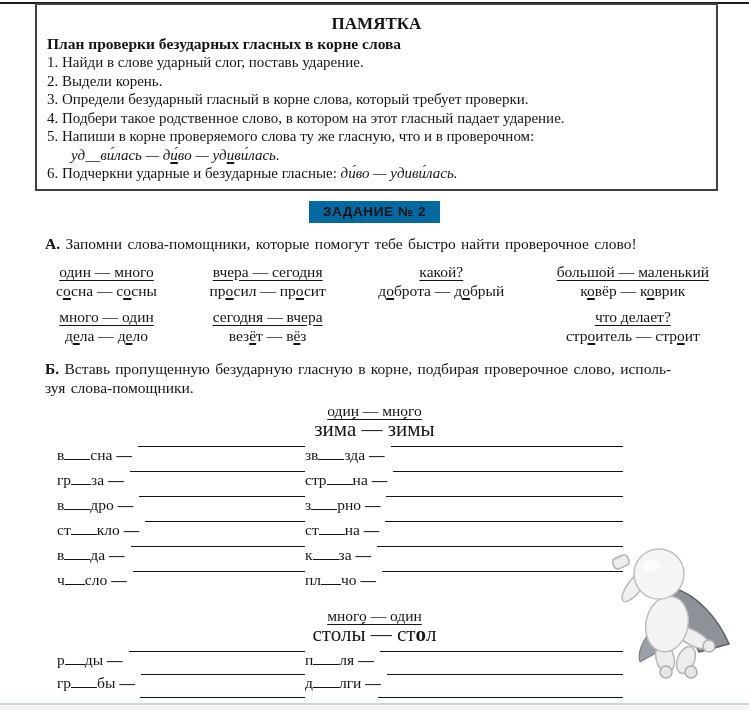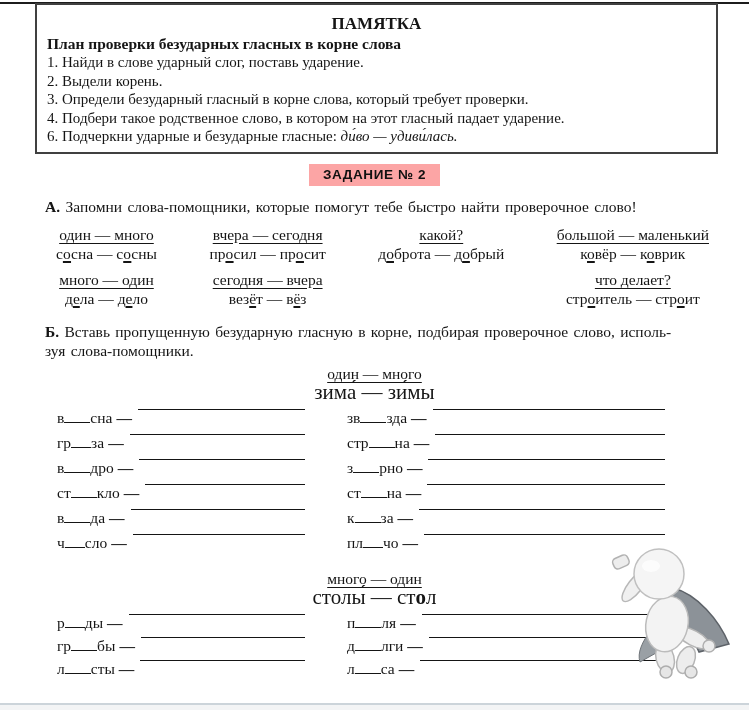--- a/index.html
+++ b/index.html
@@ -11,21 +11,21 @@
   .memo-title{text-align:center;font-weight:bold;font-size:17px;line-height:20px;}
   .memo-sub{text-align:left;font-weight:bold;font-size:15.5px;line-height:19px;}
   .m-item{font-size:15px;line-height:18.5px;padding-left:14px;text-indent:-14px;}
   .m-item i{font-size:15px;}
   .ind{display:inline-block;width:10px;}
 
   u{text-decoration:underline;text-underline-offset:2px;text-decoration-thickness:1.5px;}
 
   
   .badge-row{text-align:center;margin-top:10px;}
-  .badge{display:inline-block;background:#fca5a5;color:#111;font-family:"Liberation Sans",sans-serif;font-weight:bold;font-size:13.5px;letter-spacing:.6px;padding:3px 14px 4px;}
+  .badge{display:inline-block;background:#0369a1;color:#111;font-family:"Liberation Sans",sans-serif;font-weight:bold;font-size:13.5px;letter-spacing:.6px;padding:3px 14px 4px;}
 
   
   .para{margin:11px 38px 0 45px;font-size:15.5px;line-height:19px;word-spacing:1.5px;}
   .para b{font-weight:bold;}
 
   .helpers{display:flex;justify-content:space-between;margin:9px 40px 0 56px;}
   .hcol{text-align:center;}
   .hgrp + .hgrp{margin-top:7px;}
   .hhead{font-size:15.5px;line-height:19px;text-decoration:underline;text-underline-offset:3px;}
   .hpair{font-size:15.5px;line-height:19px;}
@@ -33,21 +33,21 @@
   
   .grp{text-align:center;margin-top:4px;}
   .grp-h{font-size:15.5px;line-height:19px;text-decoration:underline;text-underline-offset:3px;}
   .grp-ex{font-size:21px;line-height:19px;}
   .grp-ex b{font-weight:bold;}
 
   
   .ex-grid{display:flex;margin:5px 0 0 57px;}
   .ex-col{display:block;}
   .ex-col.l{width:248px;}
-  .ex-col.r{width:318px;margin-left:42px;}
+  .ex-col.r{width:318px;}
   .ex-row{display:flex;height:25px;align-items:flex-start;font-size:15.5px;line-height:21px;}
   .g2 .ex-row{height:23px;}
   .w{white-space:nowrap;}
   .gap{display:inline-block;width:26px;height:10px;border-bottom:1.5px solid #151515;}
   .gap.s{width:20px;}
   .dash{padding:0 6px 0 4px;font-weight:bold;}
   .ans{flex:1;height:2px;border-bottom:1.5px solid #151515;margin-bottom:4px;}
 
   
   .mascot{position:absolute;right:4px;bottom:26px;width:152px;height:150px;z-index:3;}
@@ -60,20 +60,21 @@
 
 <div class="top-line"></div>
 
 <div class="memo">
   <div class="memo-title">ПАМЯТКА</div>
   <div class="memo-sub">План проверки безударных гласных в корне слова</div>
   <div class="m-item">1. Найди в слове ударный слог, поставь ударение.</div>
   <div class="m-item">2. Выдели корень.</div>
   <div class="m-item">3. Определи безударный гласный в корне слова, который требует проверки.</div>
   <div class="m-item">4. Подбери такое родственное слово, в котором на этот гласный падает ударение.</div>
+  <div class="m-item">5. Напиши в корне проверяемого слова ту же гласную, что и в проверочном:<br><span class="ind"></span><i>уд__ви́лась — д<u>и́</u>во — уд<u>и</u>ви́лась.</i></div>
   <div class="m-item">6. Подчеркни ударные и безударные гласные: <i>ди́во — удиви́лась.</i></div>
 </div>
 
 <div class="badge-row">
   <span class="badge">ЗАДАНИЕ № 2</span>
 </div>
 
 <p class="para"><b>А.</b> <span>Запомни слова-помощники, которые помогут тебе быстро найти проверочное слово!</span></p>
 
 <div class="helpers">

